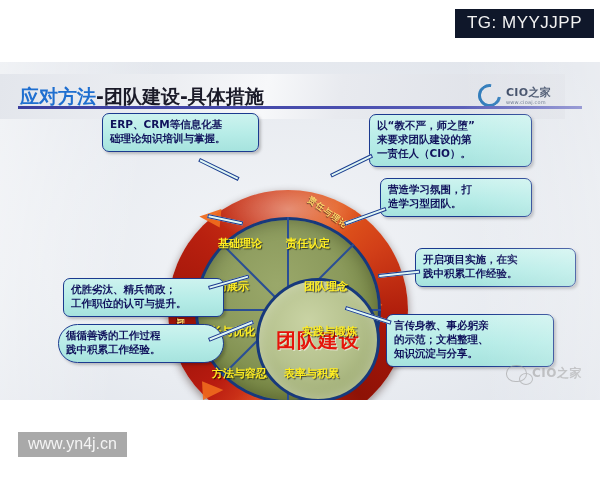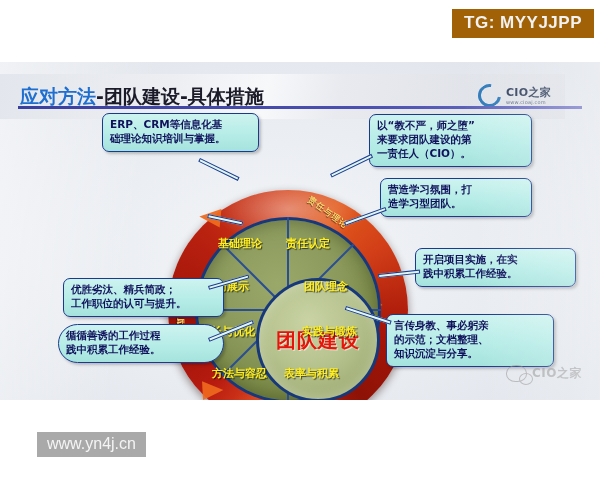--- a/index.html
+++ b/index.html
@@ -7,26 +7,25 @@
     width:600px;height:480px;overflow:hidden;
     background:#ffffff;
     font-family:"DejaVu Sans","Liberation Sans",sans-serif;
     position:relative;
   }
 
   
   #top-band{position:absolute;left:0;top:0;width:600px;height:62px;background:#fff;}
   #tg-watermark{
     position:absolute;right:6px;top:9px;
-    background:#a16207;color:#f2f2f2;
+    background:#0f172a;color:#f2f2f2;
     font-size:17px;letter-spacing:.5px;
     padding:4px 12px 5px 12px;
     font-family:"Liberation Sans",sans-serif;
     white-space:nowrap;
-    font-weight:bold;
   }
 
   
   #slide{
     position:absolute;left:0;top:62px;width:600px;height:338px;
     background:
       radial-gradient(ellipse 420px 260px at 46% 56%, #f2f4f7 0%, #e9ecf1 55%, #dfe3ea 100%),
       linear-gradient(118deg,#eef0f4 0%,#e6e9ef 40%,#dfe3e9 70%,#e9ebf0 100%);
     overflow:hidden;
   }
@@ -156,21 +155,21 @@
     border-radius:50%;border:1.6px solid #8d8d8d;background:transparent;
   }
   #wechat .wt{font-size:12px;color:#8d8d8d;letter-spacing:.5px;font-weight:bold;}
 
   
   #bottom-band{position:absolute;left:0;top:400px;width:600px;height:80px;background:#fff;}
   #site-watermark{
     position:absolute;left:18px;top:32px;
     background:#a9a9a9;color:#f4f4f4;
     font-size:16px;padding:3px 10px 4px 10px;
-    font-family:"Liberation Sans",sans-serif;white-space:nowrap;margin-left:19px;
+    font-family:"Liberation Sans",sans-serif;white-space:nowrap;
   }
 </style>
 </head>
 <body>
 
 <div id="top-band">
   <div id="tg-watermark">TG: MYYJJPP</div>
 </div>
 
 <div id="slide">

